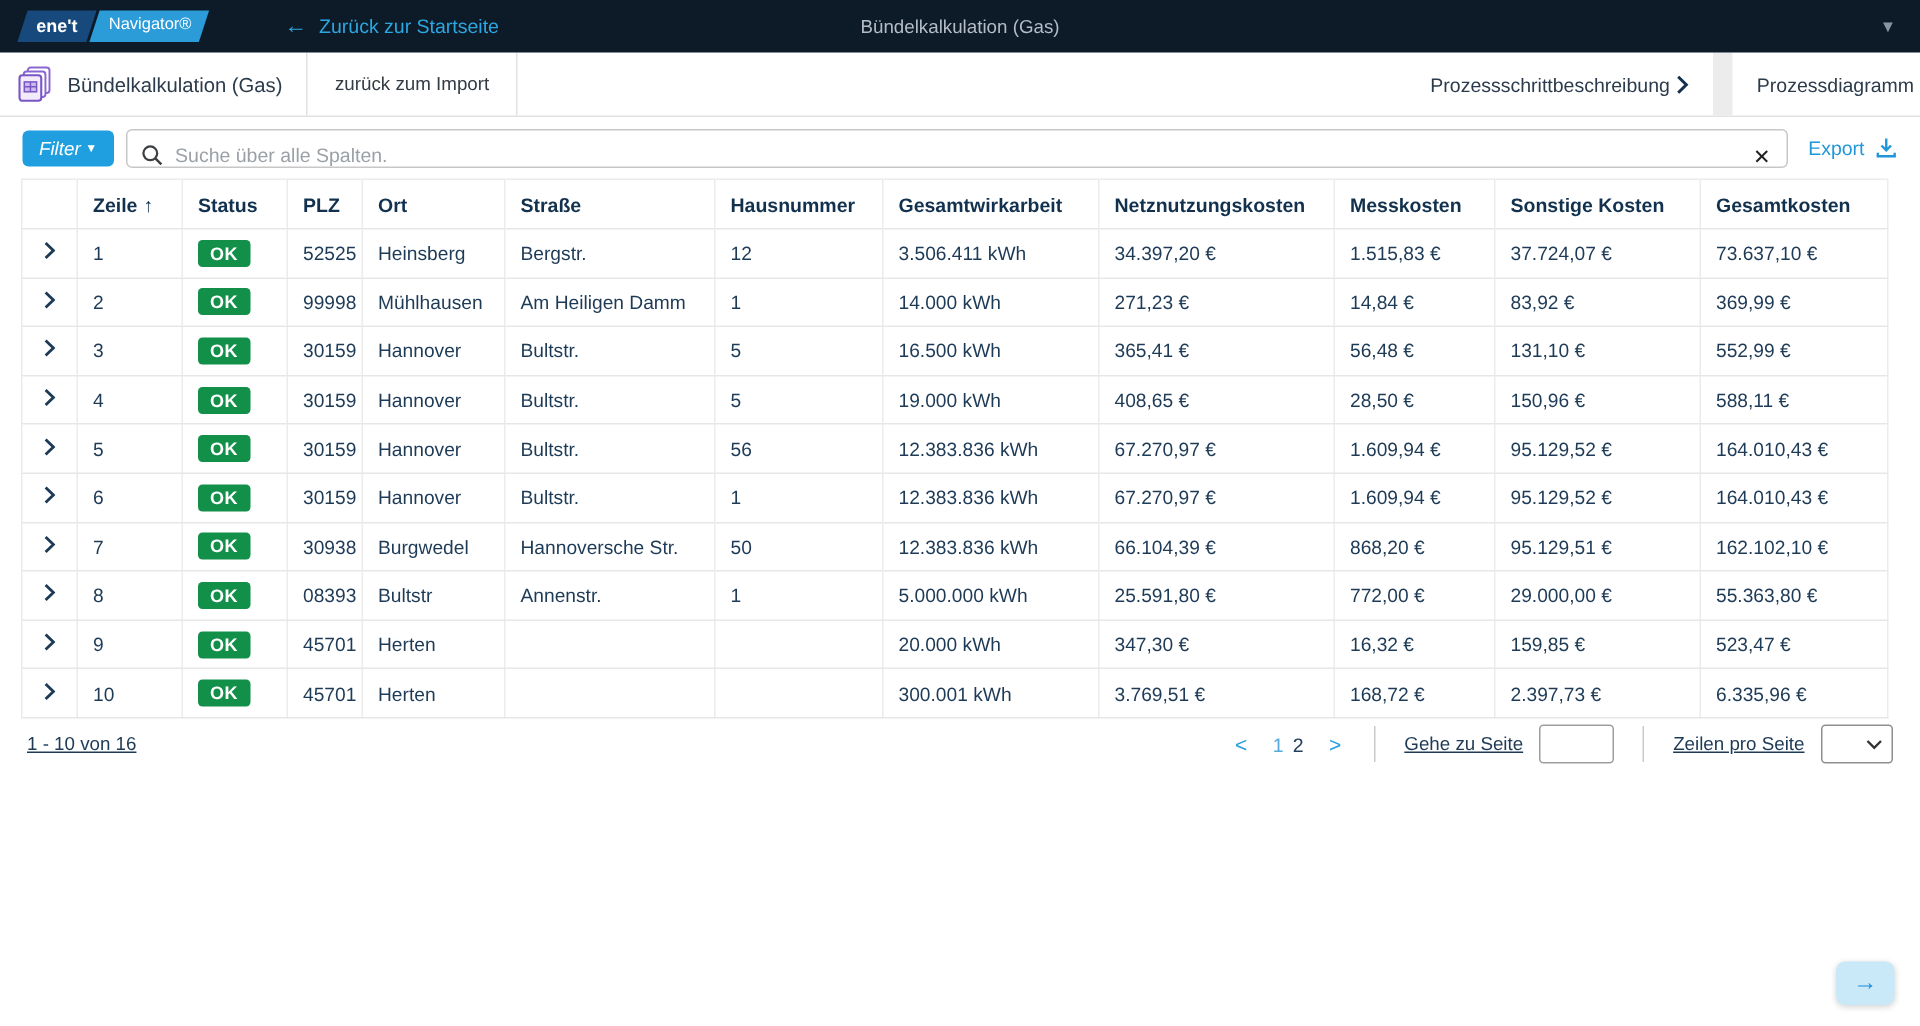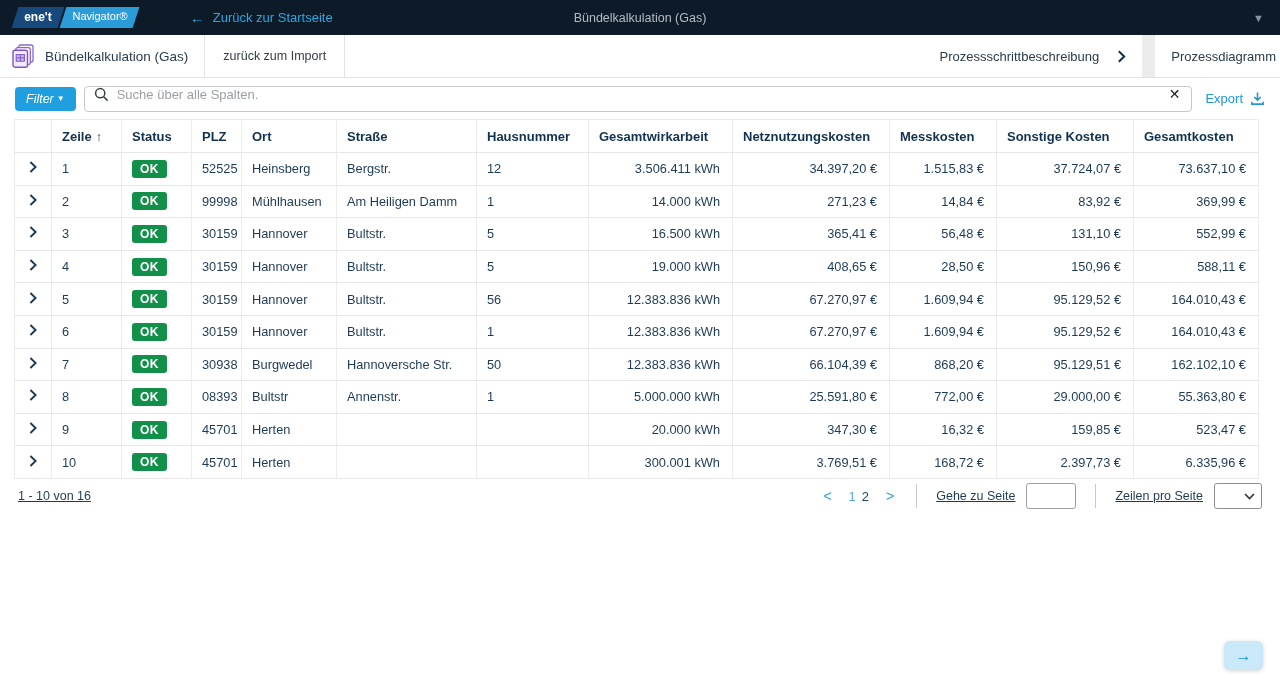--- a/index.html
+++ b/index.html
@@ -80,21 +80,21 @@
     padding: 0 18px;
     font-size: 12.5px;
     color: #333b44;
     cursor: pointer;
     white-space: nowrap;
   }
   .appbar-spacer { flex: 1; }
   .appbar-link {
     display: flex;
     align-items: center;
-    gap: 18px;
+    gap: 4px;
     padding: 0 16px;
     font-size: 13px;
     color: #2b3b4b;
     cursor: pointer;
     white-space: nowrap;
   }
   .appbar-sep-wide { width: 13px; background: #ececec; }
   .appbar-link:last-child { padding-right: 4px; text-align: right; }
 
   
@@ -122,21 +122,21 @@
   }
   .filter-btn .caret { font-size: 8px; }
   .search-box {
     flex: 1;
     margin: 0 13px 0 8px;
     height: 26px;
     border: 1px solid #c7c7c7;
     border-radius: 4px;
     background: #fff;
     display: flex;
-    align-items: flex-start;
+    align-items: flex-end;
     padding: 0 9px;
     gap: 8px;
   }
   .search-box input {
     flex: 1;
     border: none;
     outline: none;
     font-size: 13px;
     font-family: inherit;
     color: #1d3a56;
@@ -177,21 +177,21 @@
   }
   th {
     height: 33px;
     font-weight: bold;
     color: #12314e;
     font-size: 13px;
     cursor: pointer;
     background: #fff;
   }
   td { height: 32.6px; color: #1d3a56; background: #fff; }
-  td.num { text-align: right; padding-right: 12px; }
+  td.num { padding-right: 12px; }
   td.expander-cell { text-align: center; cursor: pointer; padding: 0; }
   .sort-arrow { font-weight: bold; margin-left: 4px; }
   .badge-ok {
     display: inline-block;
     background: #12904a;
     color: #fff;
     font-size: 12px;
     font-weight: bold;
     letter-spacing: .4px;
     padding: 3px 8px;

